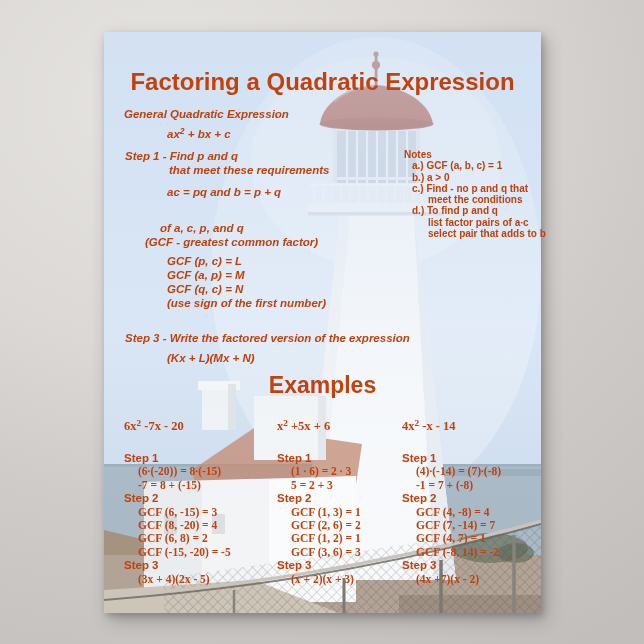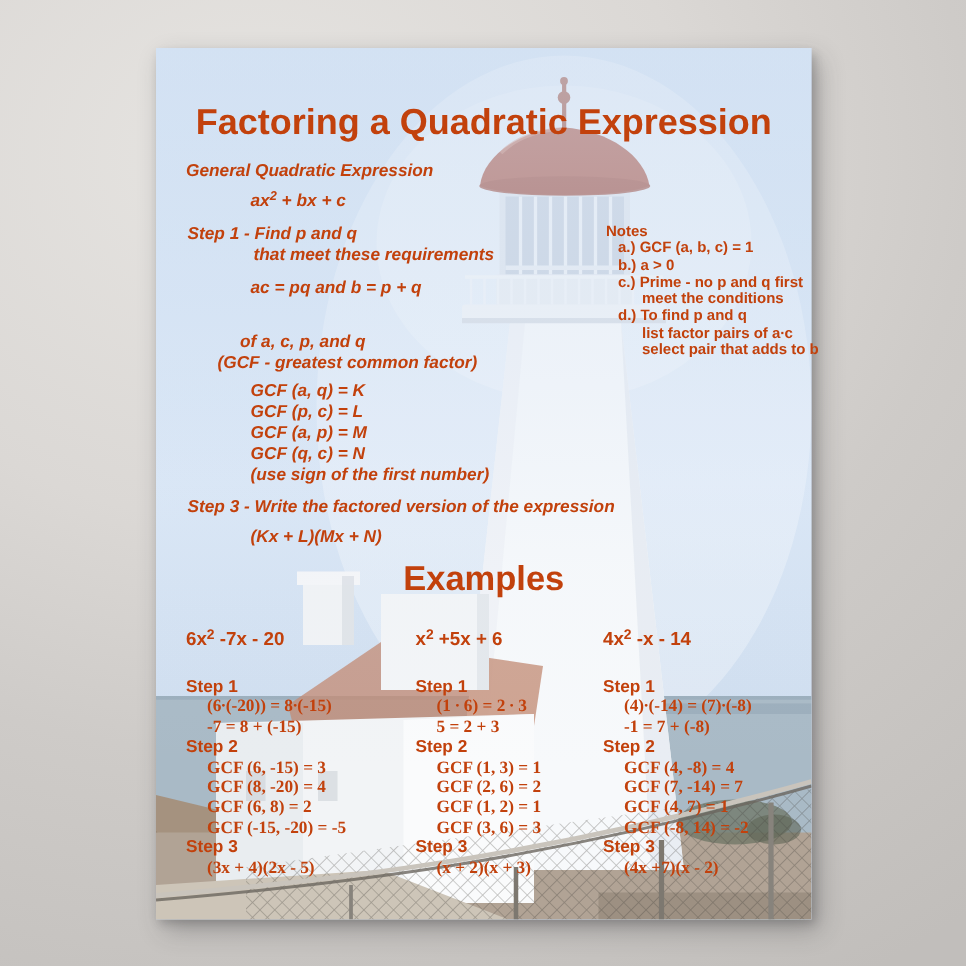--- a/index.html
+++ b/index.html
@@ -18,21 +18,21 @@
   .t { position:absolute; white-space:nowrap; font-size:11.5px; line-height:14px;font-style:italic; }
   .poster-title { position:absolute; left:0; top:37px; width:100%; text-align:center;
     font-size:24px; line-height:26px; white-space:nowrap; }
   .examples-heading { position:absolute; left:0; top:341px; width:100%; text-align:center;
     font-size:23px; line-height:25px; white-space:nowrap; }
   .sup { font-size:74%; position:relative; top:-0.42em; }
   .notes { position:absolute; left:276px; top:117px; font-size:10px; line-height:11.3px; white-space:nowrap;margin-left:24px; }
   .notes .ind1 { padding-left:8px; }
   .notes .ind2 { padding-left:24px; }
   .excol { position:absolute; top:387px; font-size:11.5px; line-height:13.4px; white-space:nowrap; }
-  .excol .expr { font-size:12.5px; line-height:15px; margin-bottom:17px; }
+  .excol .expr { font-size:12.5px; line-height:15px; margin-bottom:17px;font-family:Liberation Serif, serif; }
   .excol .sub { padding-left:14px;font-family:Liberation Serif, serif; }
 </style>
 </head>
 <body>
 
 <div class="stage">
   <div class="poster">
 
     <svg class="scene" viewBox="0 0 437 581" preserveAspectRatio="none" aria-hidden="true">
       <defs>
@@ -140,35 +140,34 @@
       <div class="t" style="left:63px; top:95px"><span>ax</span><span class="sup">2</span><span> + bx + c</span></div>
 
       <div class="t" style="left:21px; top:117px">Step 1 - Find p and q</div>
       <div class="t" style="left:65px; top:131px">that meet these requirements</div>
       <div class="t" style="left:63px; top:153px">ac = pq and b = p + q</div>
 
       <div class="t" style="left:56px; top:189px">of a, c, p, and q</div>
       <div class="t" style="left:41px; top:203px">(GCF - greatest common factor)</div>
 
       <div class="t" style="left:63px; top:222px">
-        <div>GCF (a, q) = K</div>
         <div>GCF (p, c) = L</div>
         <div>GCF (a, p) = M</div>
         <div>GCF (q, c) = N</div>
         <div>(use sign of the first number)</div>
       </div>
 
       <div class="t" style="left:21px; top:299px">Step 3 - Write the factored version of the expression</div>
       <div class="t" style="left:63px; top:319px">(Kx + L)(Mx + N)</div>
 
       <div class="notes">
         <div>Notes</div>
         <div class="ind1">a.) GCF (a, b, c) = 1</div>
         <div class="ind1">b.) a &gt; 0</div>
-        <div class="ind1">c.) Prime - no p and q first</div>
+        <div class="ind1">c.) Find - no p and q that</div>
         <div class="ind2">meet the conditions</div>
         <div class="ind1">d.) To find p and q</div>
         <div class="ind2">list factor pairs of a∙c</div>
         <div class="ind2">select pair that adds to b</div>
       </div>
 
       <div class="examples-heading">Examples</div>
 
       <div class="excol" style="left:20px">
         <div class="expr"><span>6x</span><span class="sup">2</span><span> -7x - 20</span></div>

